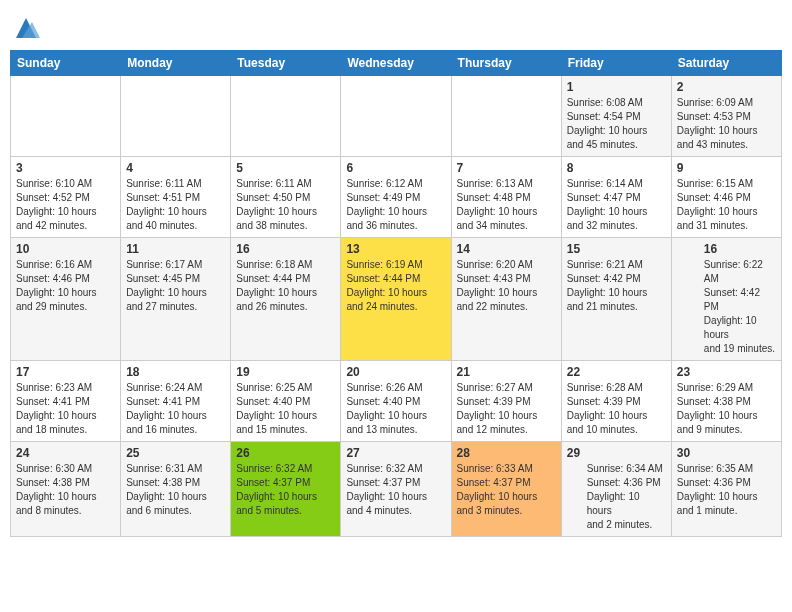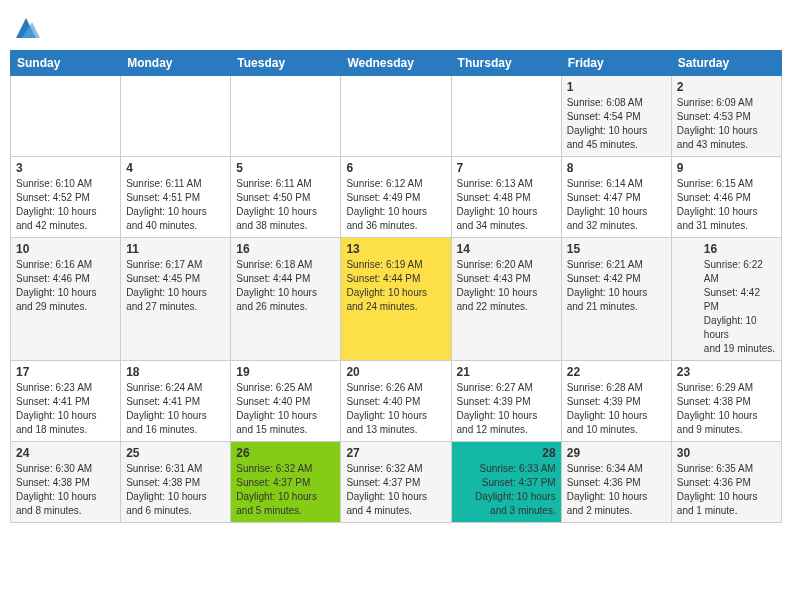--- a/index.html
+++ b/index.html
@@ -336,30 +336,30 @@
 Daylight: 10 hours
 and 5 minutes.</div>
         </td>
         <td style="background: rgb(245, 245, 245);">
           <span class="day-number">27</span>
           <div class="day-info" style="white-space: pre-line;">Sunrise: 6:32 AM
 Sunset: 4:37 PM
 Daylight: 10 hours
 and 4 minutes.</div>
         </td>
-        <td style="background: #14b8a6; text-align: right;">
+        <td style="background: #fdba74;">
           <span class="day-number">28</span>
           <div class="day-info" style="white-space: pre-line;">Sunrise: 6:33 AM
 Sunset: 4:37 PM
 Daylight: 10 hours
 and 3 minutes.</div>
         </td>
         <td style="background: rgb(245, 245, 245);">
           <span class="day-number">29</span>
-          <div class="day-info" style="white-space: pre-line;">Sunrise: 6:34 AM
+          <div class="day-info" style="white-space: pre-line; margin-left: 20px;">Sunrise: 6:34 AM
 Sunset: 4:36 PM
 Daylight: 10 hours
 and 2 minutes.</div>
         </td>
         <td style="background: rgb(245, 245, 245);">
           <span class="day-number">30</span>
           <div class="day-info" style="white-space: pre-line;">Sunrise: 6:35 AM
 Sunset: 4:36 PM
 Daylight: 10 hours
 and 1 minute.</div>

